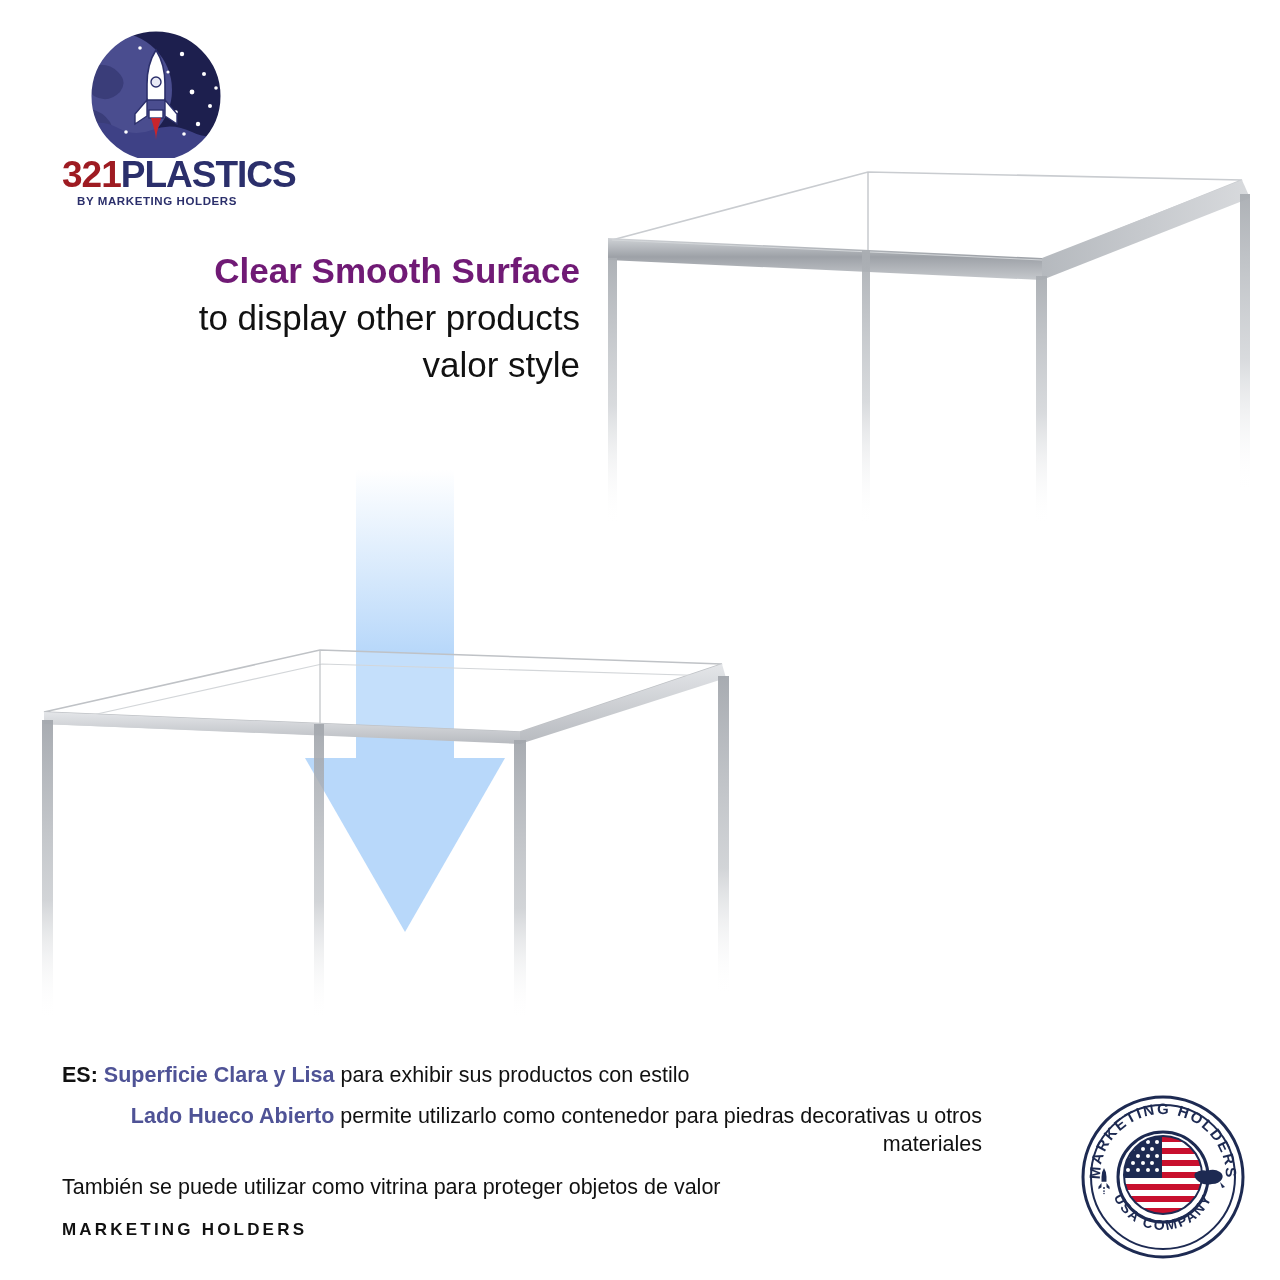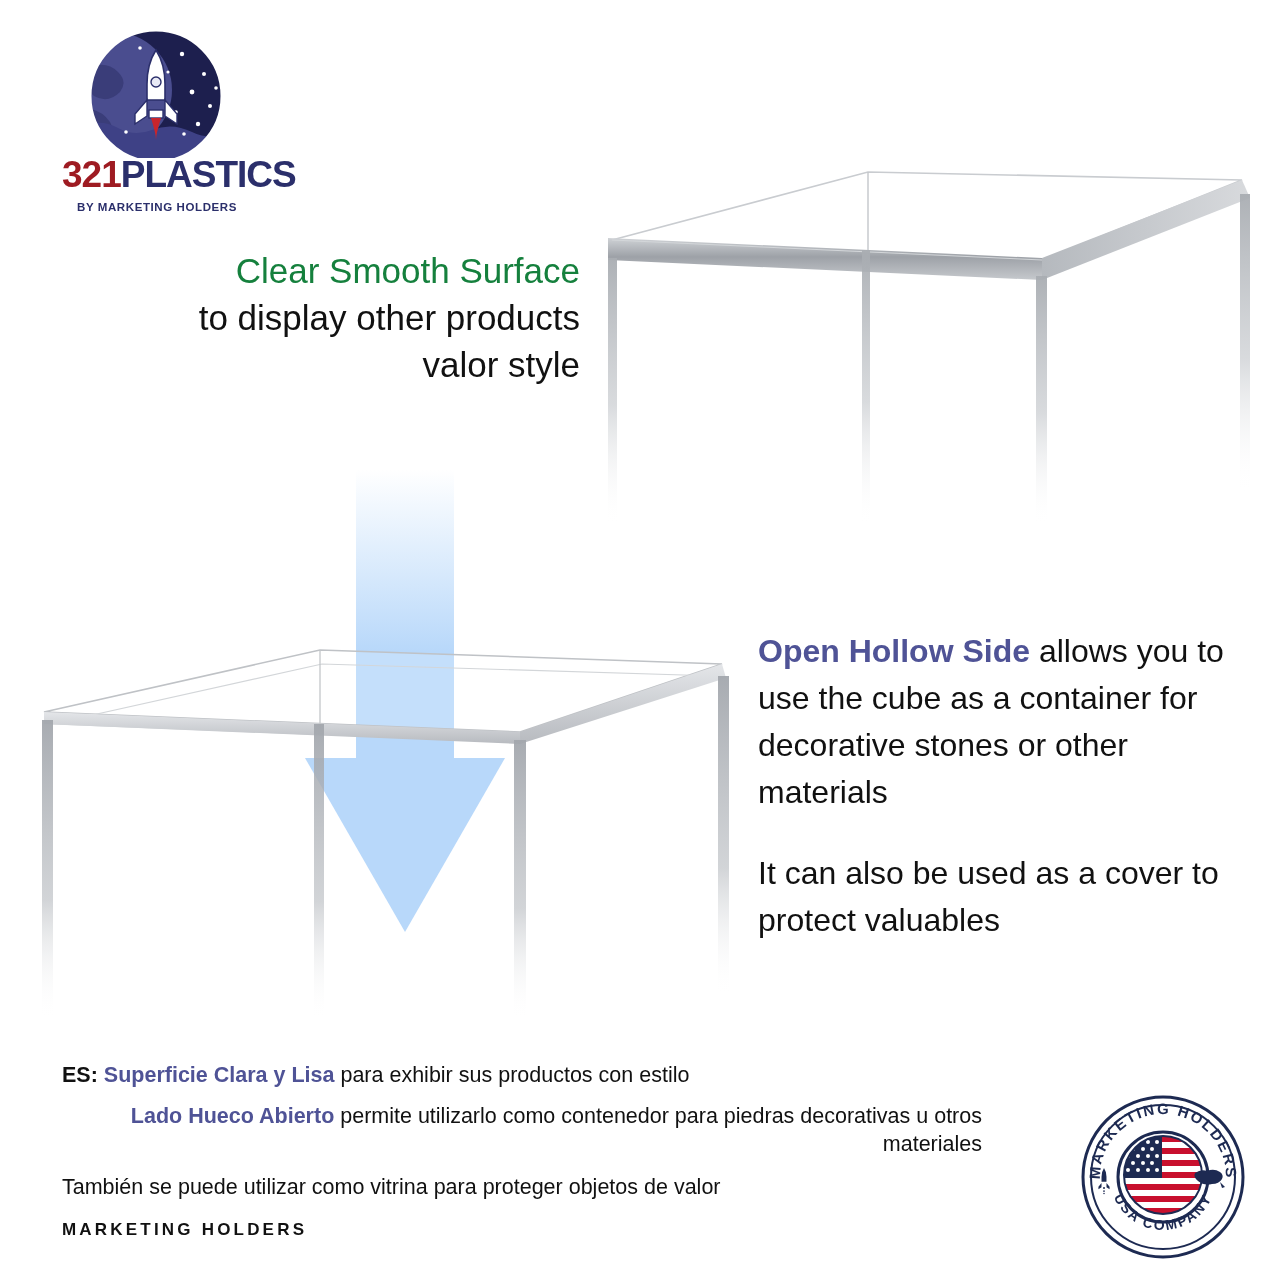--- a/index.html
+++ b/index.html
@@ -13,38 +13,38 @@
   .stage{position:absolute;inset:0;width:1280px;height:1251px;}
 
   
   .logo{position:absolute;left:62px;top:28px;width:190px;height:180px;}
   .logo-badge{position:absolute;left:18px;top:0;width:152px;height:130px;}
   .logo-word{position:absolute;left:0;top:128px;width:190px;height:52px;text-align:center;}
   .lw-main{font-size:37px;font-weight:bold;letter-spacing:-1px;line-height:1;white-space:nowrap;}
   .lw-321{color:#9e1b22;}
   .lw-plastics{color:#2b2f6b;}
   .lw-sub{font-size:11.5px;font-weight:bold;color:#2b2f6b;letter-spacing:0.6px;
-          margin-top:8px;white-space:nowrap;}
+          margin-top:2px;white-space:nowrap;}
 
   
   .cube{position:absolute;}
   .cube svg{display:block;overflow:visible;}
 
   
   .arrow{position:absolute;left:300px;top:470px;width:215px;height:470px;}
 
   
   .callout{position:absolute;color:#111111;}
   .callout .accent{color:#4f5396;font-weight:bold;}
 
   #callout-top{
     left:60px;top:248px;width:520px;
     text-align:right;font-size:35px;line-height:1.34;
   }
-  #callout-top .line1{font-weight:normal;color:#15803d;}
+  #callout-top .line1{font-weight:bold;color:#701a75;}
 
   #callout-right{
     left:758px;top:628px;width:470px;
     text-align:left;font-size:32px;line-height:1.47;
   }
   #callout-right .para2{margin-top:34px;}
 
   
   .es-block{position:absolute;left:62px;top:1062px;width:920px;color:#111111;}
   .es-line{font-family:Liberation Sans, sans-serif;
@@ -191,24 +191,20 @@
       <rect x="696" y="56" width="11" height="320" fill="url(#edgeFadeB)"></rect>
     </svg>
   </div>
 
   <div class="callout" id="callout-top">
     <div class="line1">Clear Smooth Surface</div>
     <div>to display other products</div>
     <div>valor style</div>
   </div>
 
-  <div class="callout" id="callout-right">
-    <div class="para1"><span class="accent">Open Hollow Side</span><span> allows you to use the cube as a container for decorative stones or other materials</span></div>
-    <div class="para2">It can also be used as a cover to protect valuables</div>
-  </div>
 
   <div class="es-block">
     <div class="es-line"><span class="es-strong-dark">ES:</span> <span class="es-accent">Superficie Clara y Lisa</span><span> para exhibir sus productos con estilo</span></div>
     <div class="es-line es-tight"><span class="es-accent">Lado Hueco Abierto</span><span> permite utilizarlo como contenedor para piedras decorativas u otros materiales</span></div>
     <div class="es-line">También se puede utilizar como vitrina para proteger objetos de valor</div>
   </div>
 
   <div class="brand-footer">MARKETING HOLDERS</div>
 
   <div class="seal">

